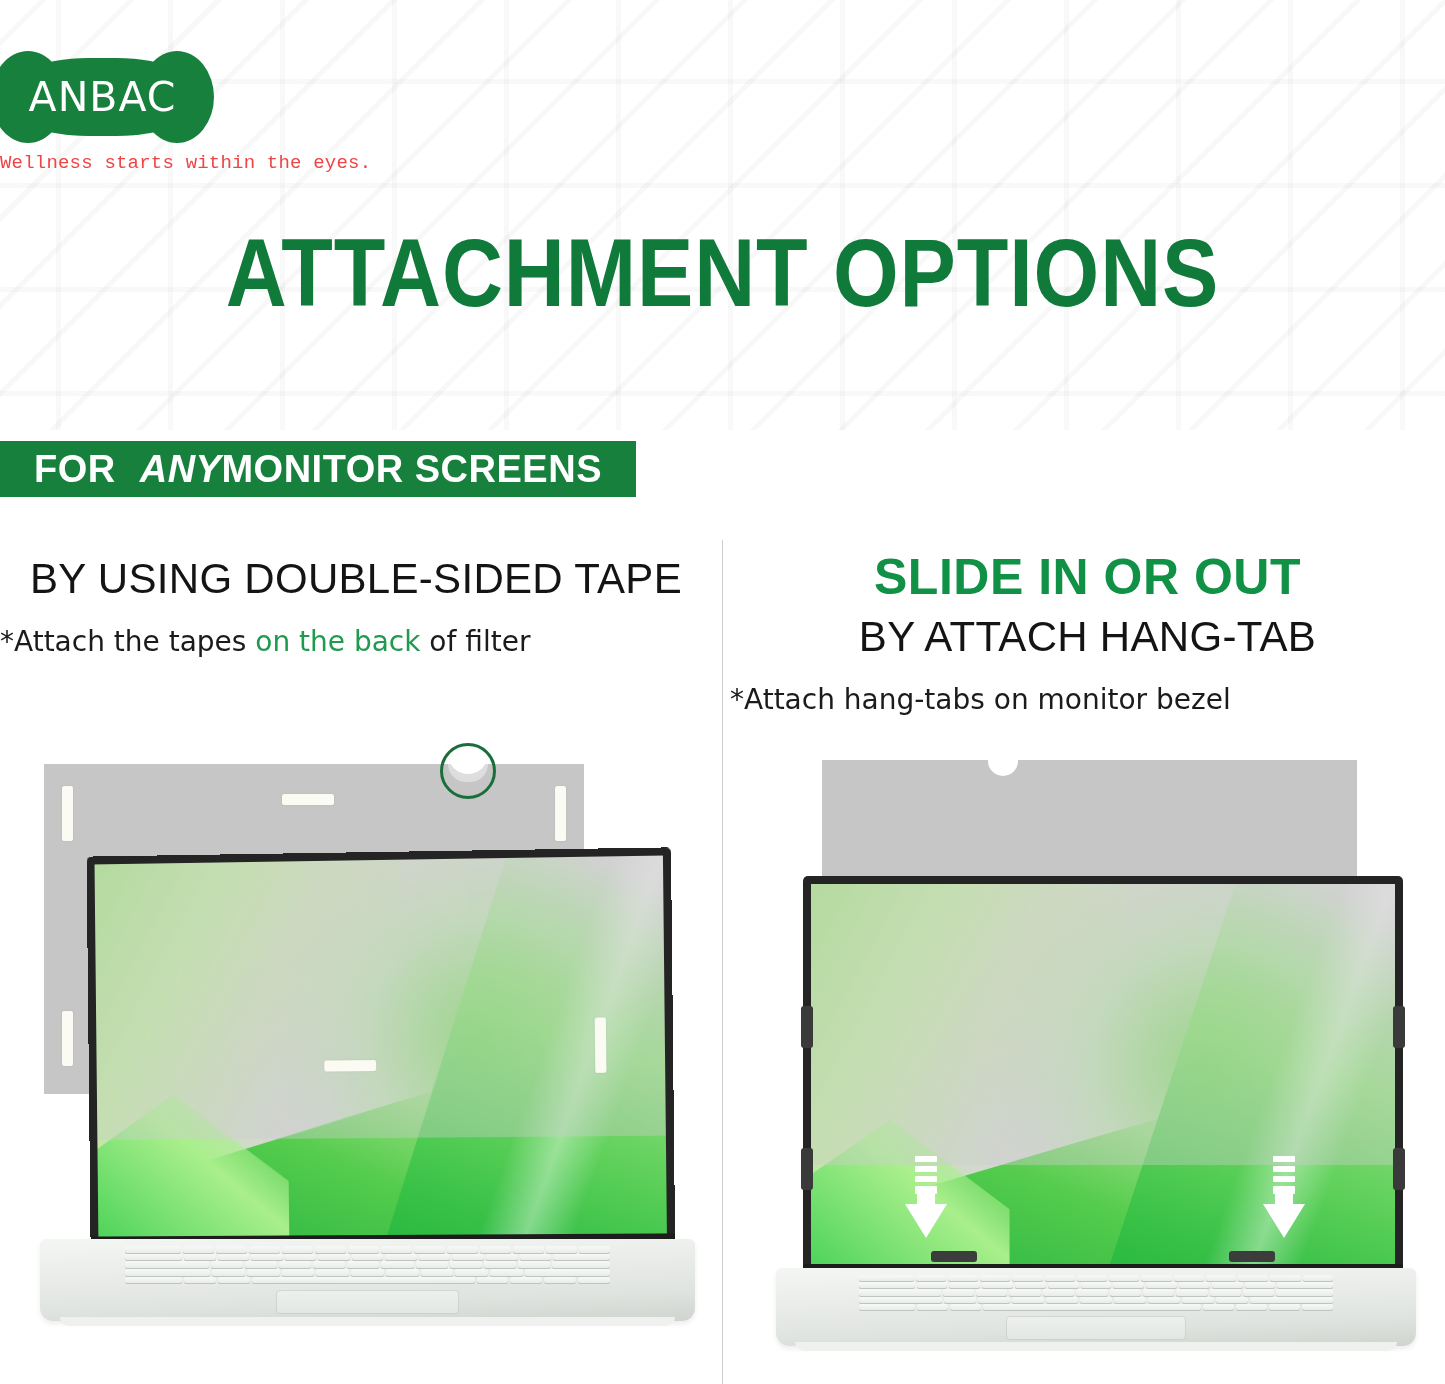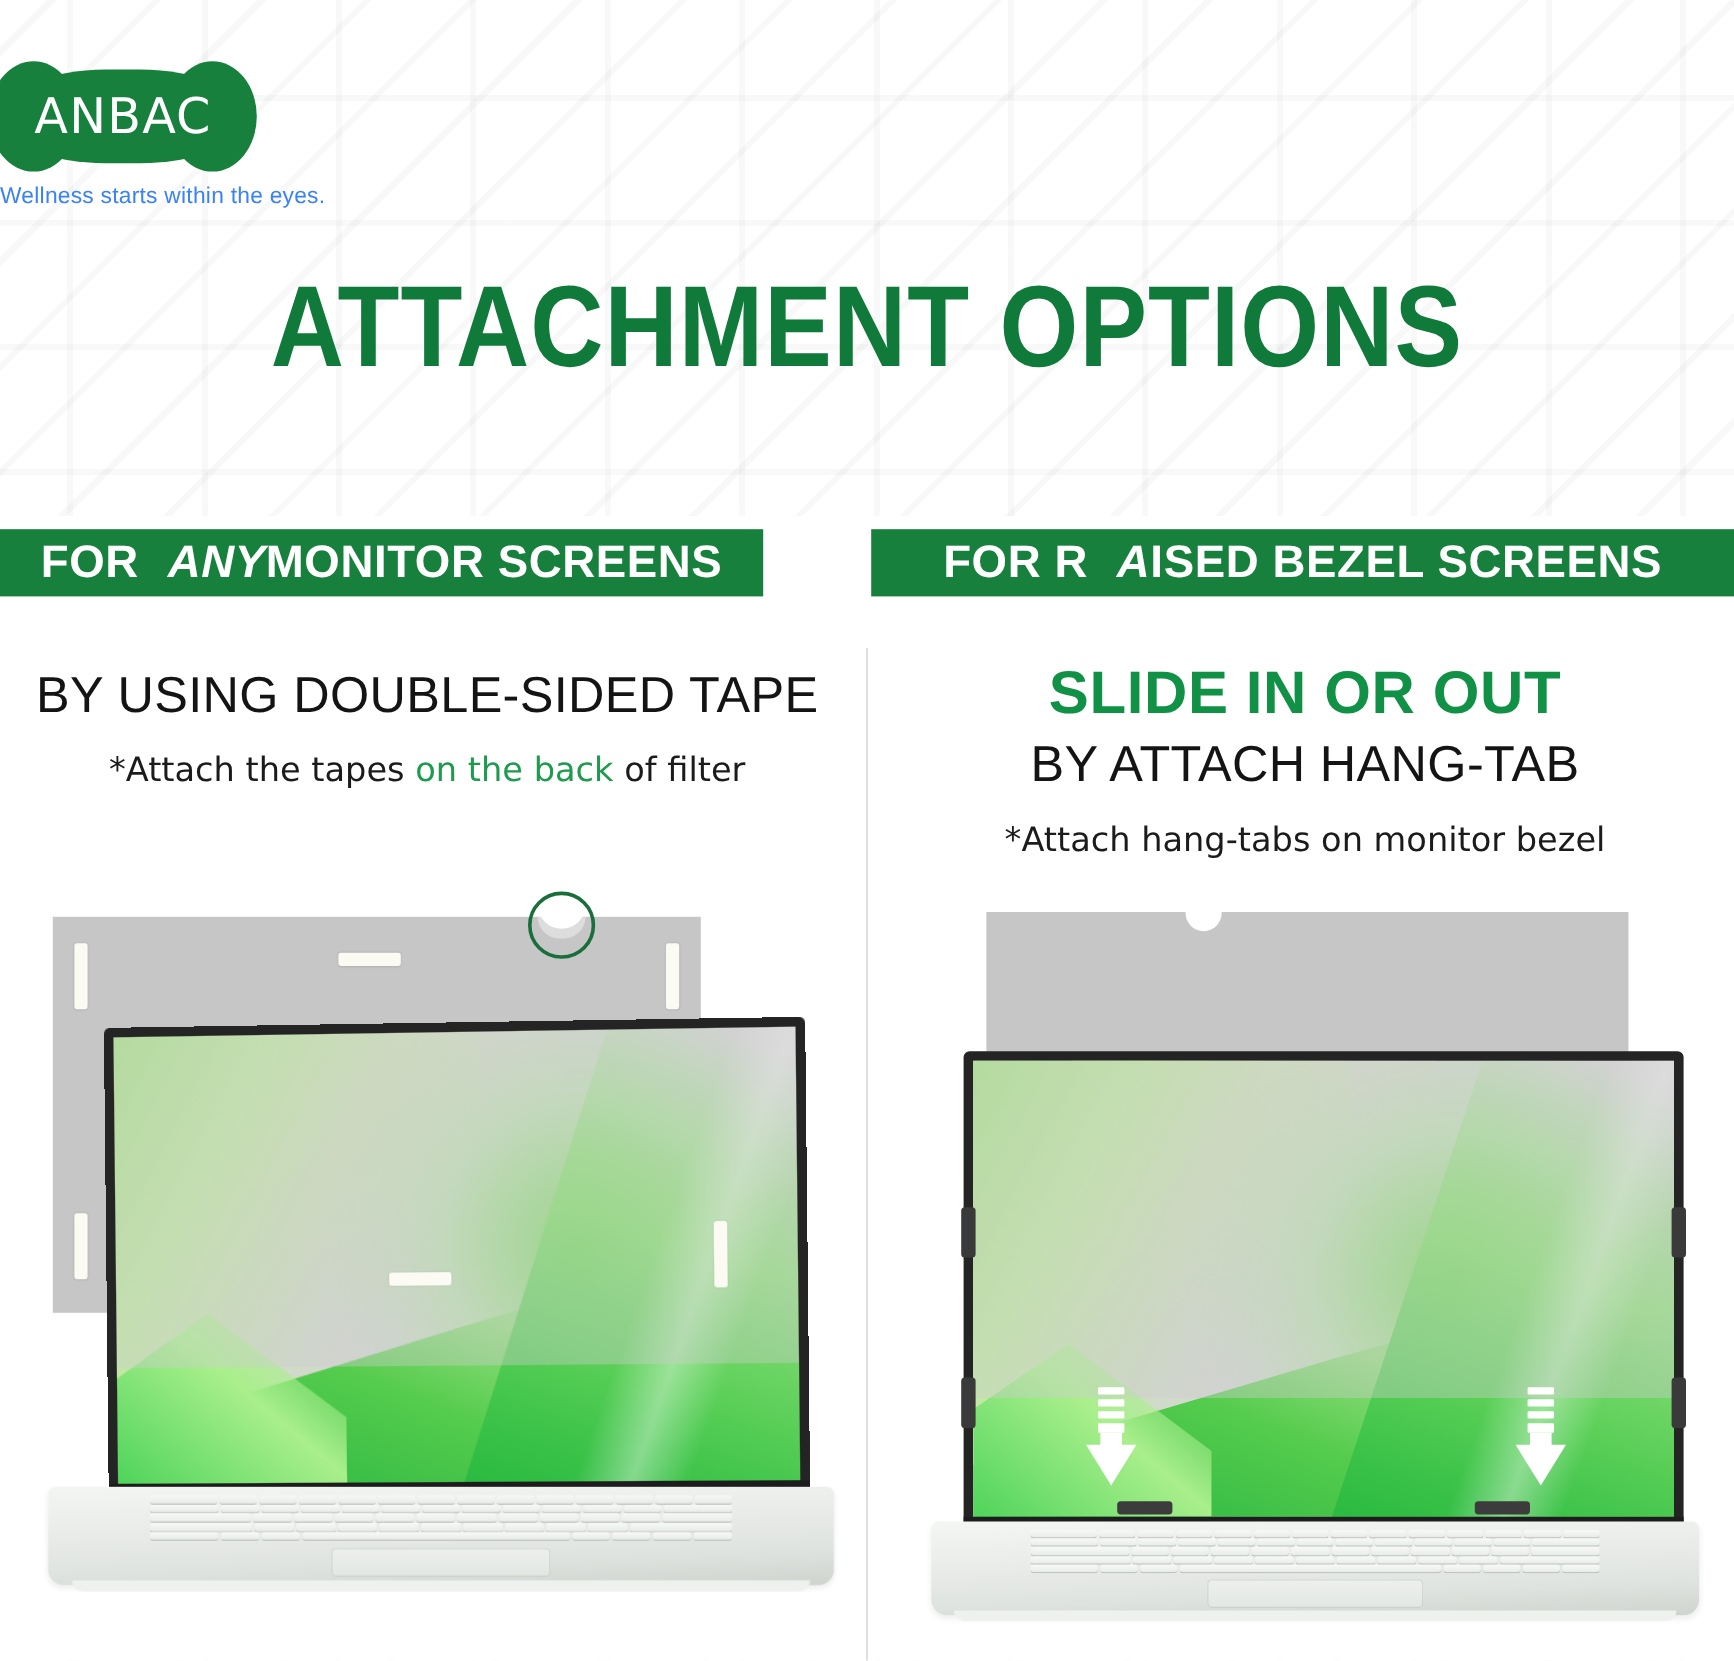--- a/index.html
+++ b/index.html
@@ -83,24 +83,24 @@
     justify-content: center;
     color: #ffffff;
     font-size: 41px;
     letter-spacing: 1px;
     font-weight: 400;
     z-index: 2;
     font-family: "DejaVu Sans", sans-serif;
   }
   .tagline {
     margin-top: 12px;
-    color: #3b82f6;
+    color: #ef4444;
     font-size: 19px;
     letter-spacing: 0.2px;
-    font-family: Liberation Sans, sans-serif;
+    font-family: Liberation Mono, monospace;
   }
 
   
   .main-title {
     position: absolute;
     left: 0; right: 0; top: 225px;
     text-align: center;
     color: #107a3b;
     font-size: 96px;
     line-height: 1;
@@ -157,21 +157,20 @@
   .head-2 {
     text-align: center;
     color: #141414;
     font-size: 42px;
     font-weight: 400;
     margin-top: 7px;
     letter-spacing: 0.3px;
     font-family: "Liberation Sans Narrow", "Liberation Sans", sans-serif;
   }
   .note {
-    text-align: center;
     color: #1b1b1b;
     font-size: 28px;
     margin-top: 22px;
     font-family: "DejaVu Sans", sans-serif;
   }
   .note .hl { color: #1f9a4f; }
 
   
   .scene { position: absolute; }
   .scene-left  { left: 32px;  top: 752px; width: 670px; height: 560px; }
@@ -391,25 +390,20 @@
     </div>
     <div class="tagline">Wellness starts within the eyes.</div>
   </div>
 
   <div class="main-title">ATTACHMENT OPTIONS</div>
 
   <div class="bar bar-left">
     <span>FOR </span>
       <span class="em">ANY</span>
       <span> MONITOR SCREENS</span>
-  </div>
-  <div class="bar bar-right">
-    <span>FOR R</span>
-      <span class="em">A</span>
-      <span>ISED BEZEL SCREENS</span>
   </div>
 
   <div class="divider"></div>
 
   <div class="col col-left">
     <div class="head-2">BY USING DOUBLE-SIDED TAPE</div>
     <div class="note">
       <span>*Attach the tapes </span><span class="hl">on the back</span><span> of filter</span>
     </div>
   </div>

